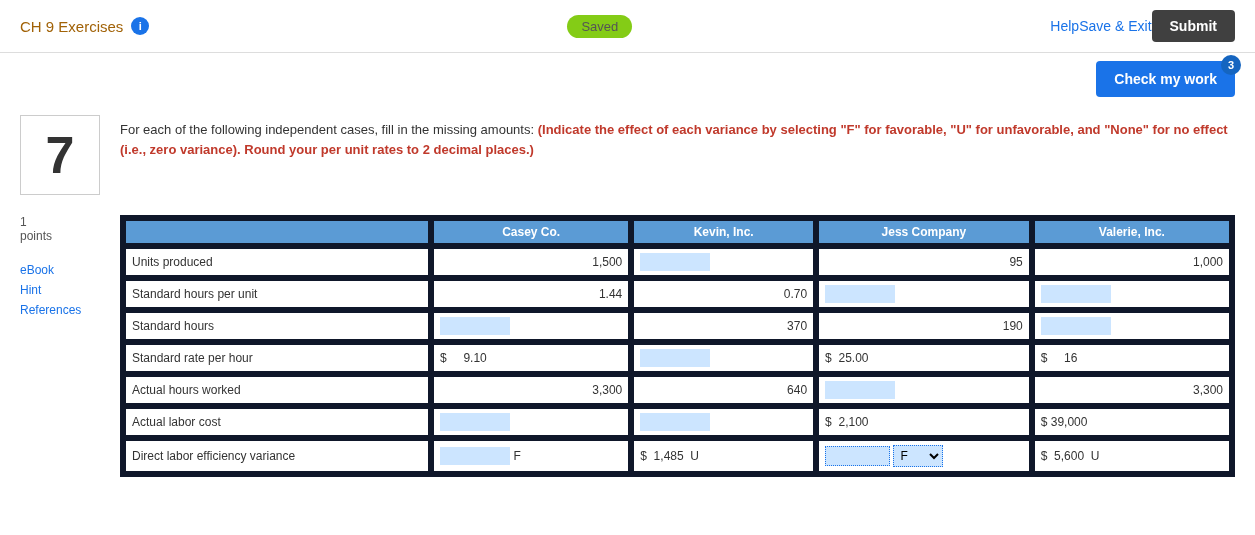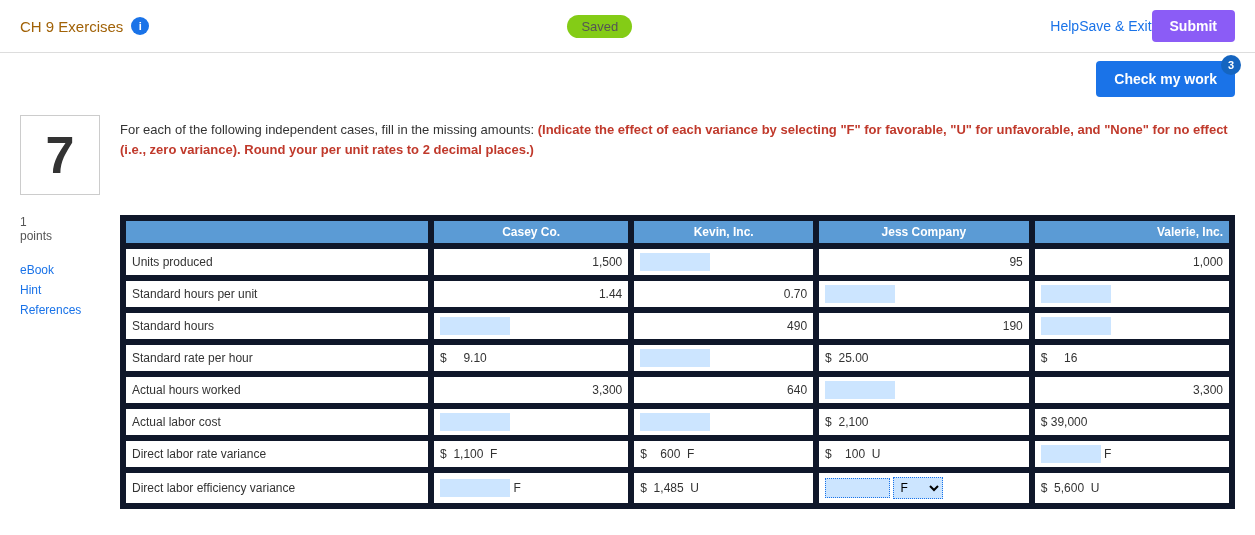--- a/index.html
+++ b/index.html
@@ -22,21 +22,21 @@
       align-items: center; justify-content: center; font-size: 11px; font-weight: bold;
       cursor: pointer;
     }
     .saved-badge {
       background: #84cc16; border-radius: 20px; padding: 4px 14px;
       font-size: 13px; color: #555;
     }
     .header-right { display: flex; align-items: center; }
     .header-link { color: #1a73e8; font-size: 14px; cursor: pointer; text-decoration: none; }
     .submit-btn {
-      background: #8b5cf6; color: #fff; border: none; padding: 8px 18px;
+      background: #404040; color: #fff; border: none; padding: 8px 18px;
       border-radius: 4px; font-size: 14px; font-weight: bold; cursor: pointer;
     }
 
     
     .check-work-btn {
       background: #1a73e8; color: #fff; border: none; padding: 10px 18px;
       border-radius: 4px; font-size: 14px; font-weight: bold; cursor: pointer;
       position: relative; display: flex; align-items: center; gap: 6px;
     }
     .badge-3 {
@@ -154,21 +154,21 @@
     </div>
 
     <div class="table-wrapper">
       <table>
         <thead>
           <tr>
             <th style="width:200px; background:#5b9bd5;"></th>
             <th style="width:130px;">Casey Co.</th>
             <th style="width:120px;">Kevin, Inc.</th>
             <th style="width:140px;">Jess Company</th>
-            <th style="width:130px;text-align:right;">Valerie, Inc.</th>
+            <th style="width:130px;">Valerie, Inc.</th>
           </tr>
         </thead>
         <tbody>
 
           <tr>
             <td>Units produced</td>
             <td class="cell-value">1,500</td>
             <td>
               <input class="input-cell" type="text" value="" style="">
             </td>
@@ -186,21 +186,21 @@
             <td>
               <input class="input-cell" type="text" value="" style="">
             </td>
           </tr>
 
           <tr>
             <td>Standard hours</td>
             <td>
               <input class="input-cell" type="text" value="" style="">
             </td>
-            <td class="cell-value">490</td>
+            <td class="cell-value">370</td>
             <td class="cell-value">190</td>
             <td>
               <input class="input-cell" type="text" value="" style="">
             </td>
           </tr>
 
           <tr>
             <td>Standard rate per hour</td>
             <td class="cell-dollar">$ &nbsp;&nbsp;&nbsp;&nbsp;9.10</td>
             <td>
@@ -225,30 +225,20 @@
             <td>
               <input class="input-cell" type="text" value="" style="">
             </td>
             <td>
               <input class="input-cell" type="text" value="" style="">
             </td>
             <td class="cell-dollar">$ &nbsp;2,100</td>
             <td class="cell-dollar">$ 39,000</td>
           </tr>
 
-          <tr>
-            <td>Direct labor rate variance</td>
-            <td class="cell-dollar" style="white-space:nowrap;">$ &nbsp;1,100 &nbsp;<span style="color:#333;">F</span></td>
-            <td class="cell-dollar" style="white-space:nowrap;">$ &nbsp;&nbsp;&nbsp;600 &nbsp;<span style="color:#333;">F</span></td>
-            <td class="cell-dollar" style="white-space:nowrap;">$ &nbsp;&nbsp;&nbsp;100 &nbsp;<span style="color:#333;">U</span></td>
-            <td style="white-space:nowrap;">
-              <input class="input-cell" type="text" value="" style="width: 60px;">
-              <span>F</span>
-            </td>
-          </tr>
 
           <tr>
             <td>Direct labor efficiency variance</td>
             <td style="white-space:nowrap;">
               <input class="input-cell" type="text" value="" style="width: 70px;">
               <span>F</span>
             </td>
             <td class="cell-dollar" style="white-space:nowrap;">$ &nbsp;1,485 &nbsp;<span style="color:#333;">U</span></td>
             <td style="white-space:nowrap;">
               <input class="input-cell dotted-input" type="text" value="" style="width: 65px;">

